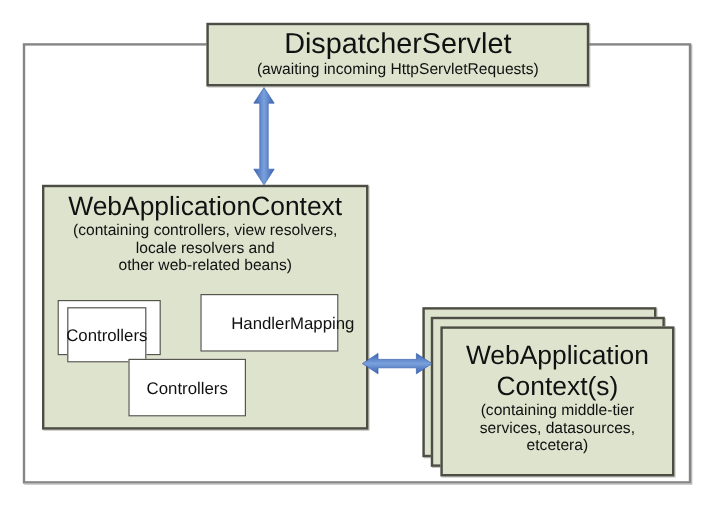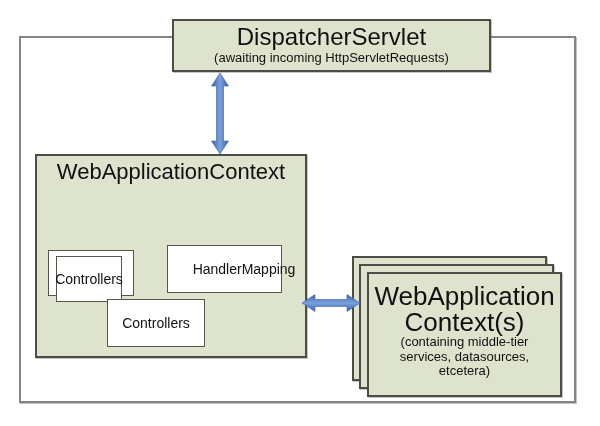--- a/index.html
+++ b/index.html
@@ -115,21 +115,21 @@
   #stack-back-1 { left: 359px; top: 264px; z-index: 2; }
   #middle-context-box {
     left: 367px;
     top: 272px;
     width: 195px;
     height: 125px;
     z-index: 3;
     padding-top: 9px;
   }
   #middle-context-box .big-title {
-    font-size: 26px;
+    font-size: 22px;
     line-height: 26px;
     white-space: pre-line;
   }
   .arrow-svg {
     position: absolute;
     z-index: 6;
   }
   #v-arrow { left: 204px; top: 72px; }
   #h-arrow { left: 300px; top: 288px; }
 </style>
@@ -151,20 +151,23 @@
         <stop offset="0" stop-color="#3a63b0"></stop>
         <stop offset="0.5" stop-color="#7aa0dc"></stop>
         <stop offset="1" stop-color="#3a63b0"></stop>
       </linearGradient>
     </defs>
     <path d="M16,1 L24.5,14 L19.5,14 L19.5,69 L24.5,69 L16,82 L7.5,69 L12.5,69 L12.5,14 L7.5,14 Z" fill="url(#gradV)" stroke="#3a63b0" stroke-width="0.6"></path>
   </svg>
 
   <div class="green-box" id="web-context-box">
     <div class="big-title">WebApplicationContext</div>
+    <div class="subtitle">(containing controllers, view resolvers,
+locale resolvers and
+other web-related beans)</div>
   </div>
 
   <div class="white-box" id="controllers-back"></div>
   <div class="white-box" id="controllers-front">
     <span>Controllers</span>
   </div>
   <div class="white-box" id="handler-mapping-box">
     <span>HandlerMapping</span>
   </div>
   <div class="white-box" id="view-resolver-box">

